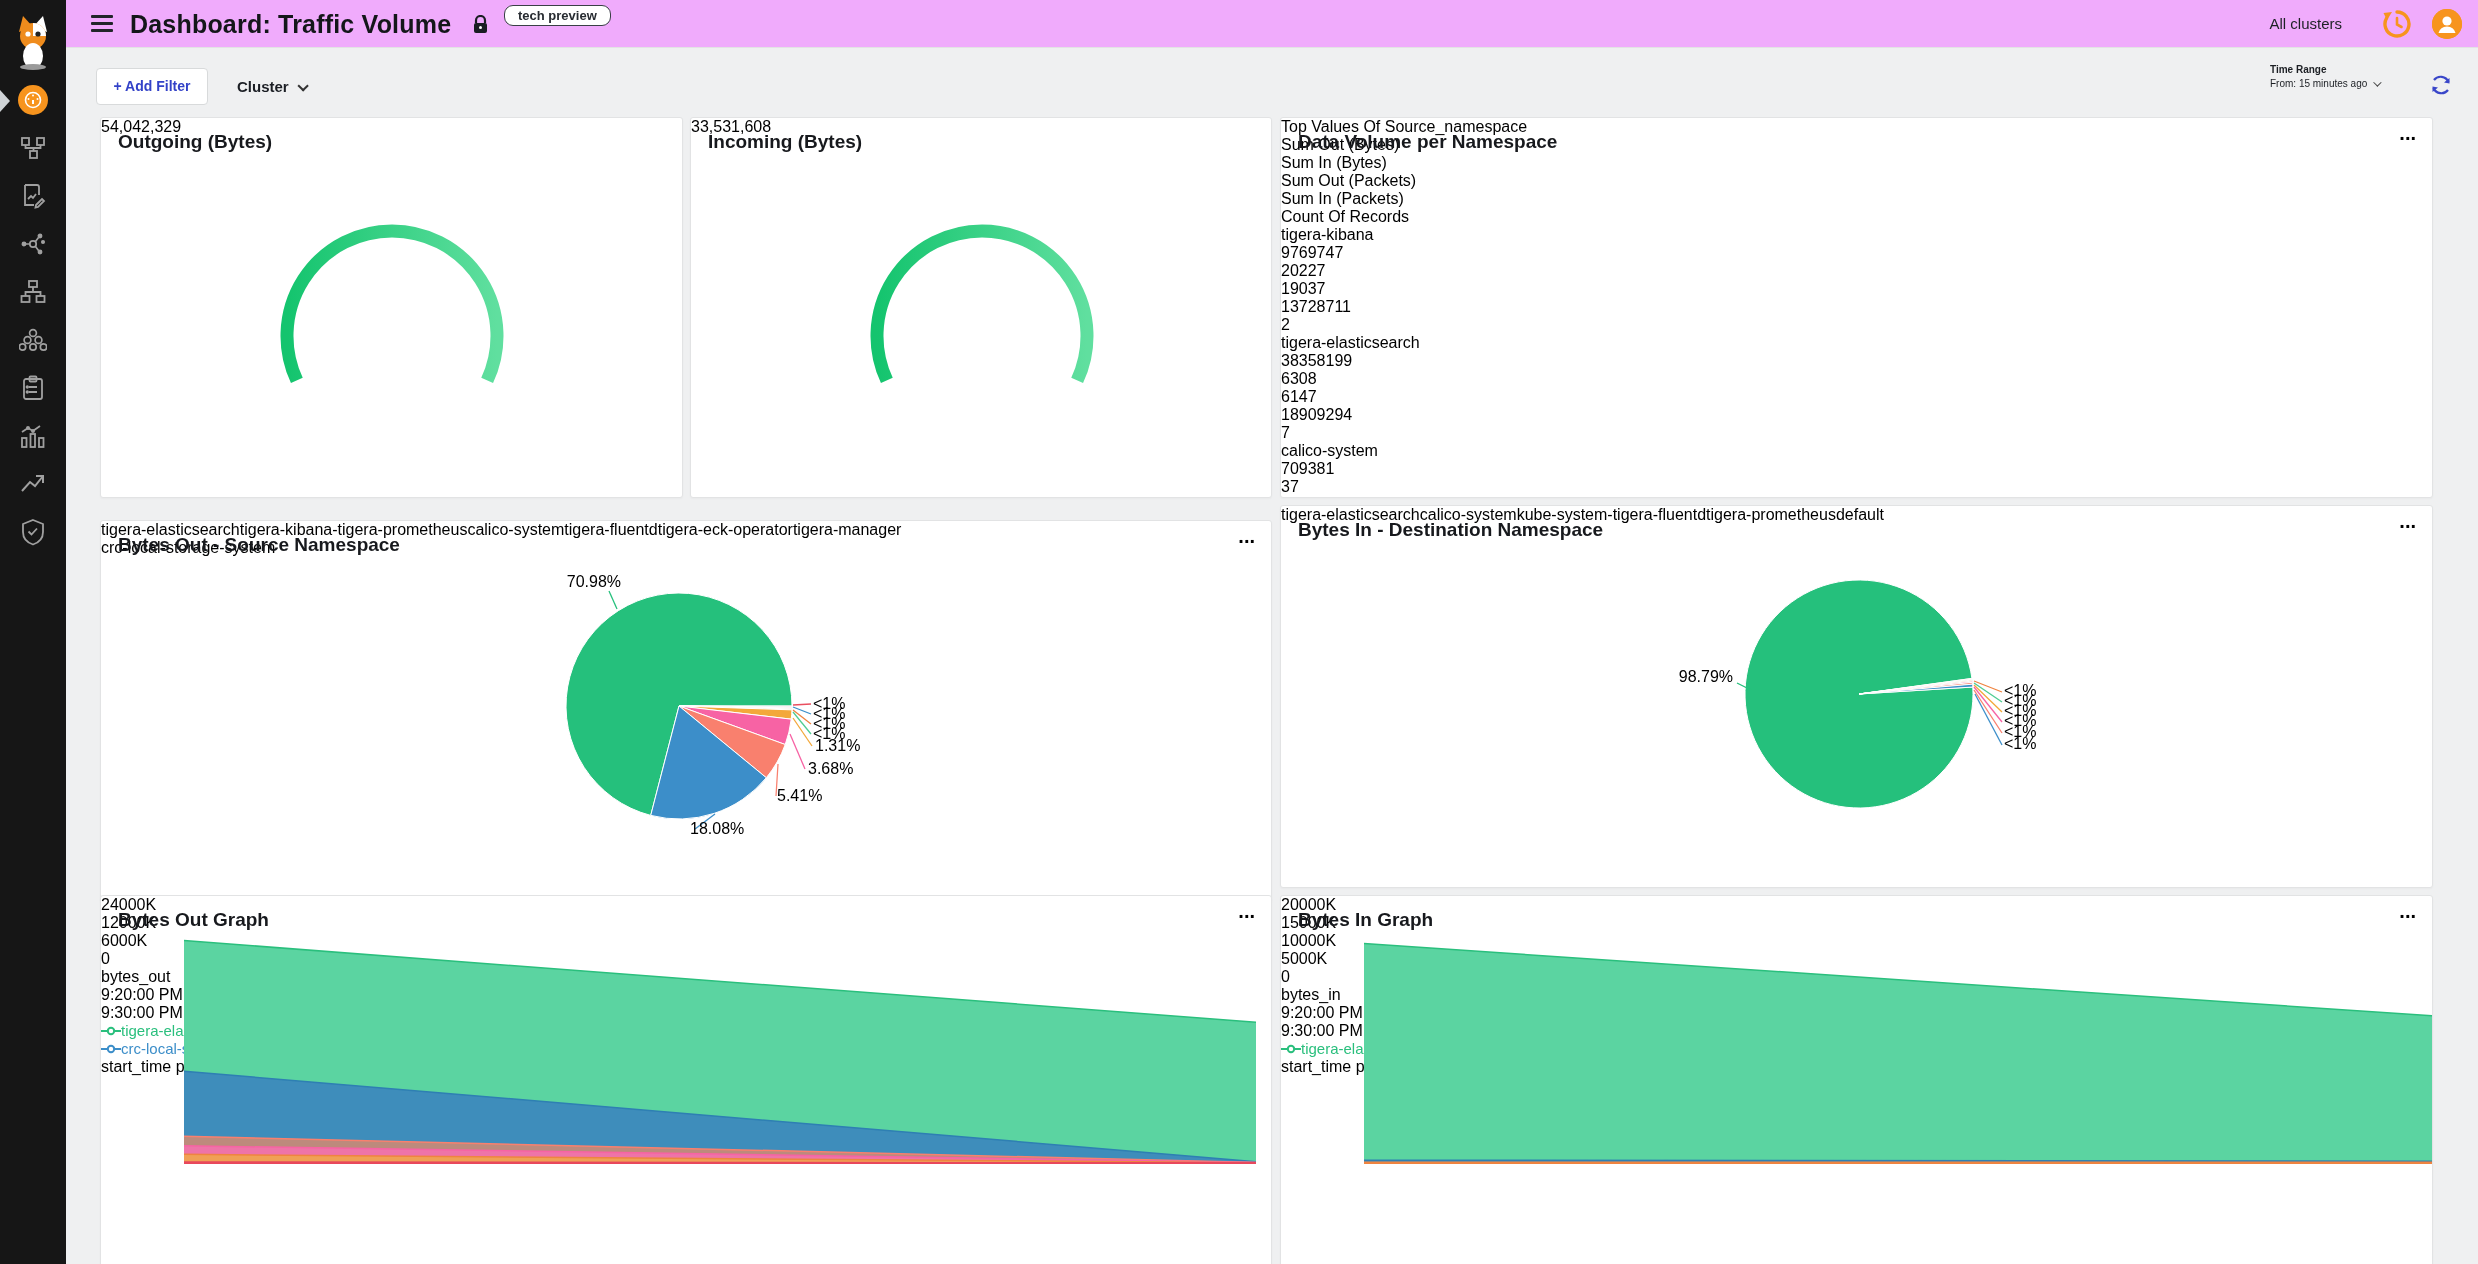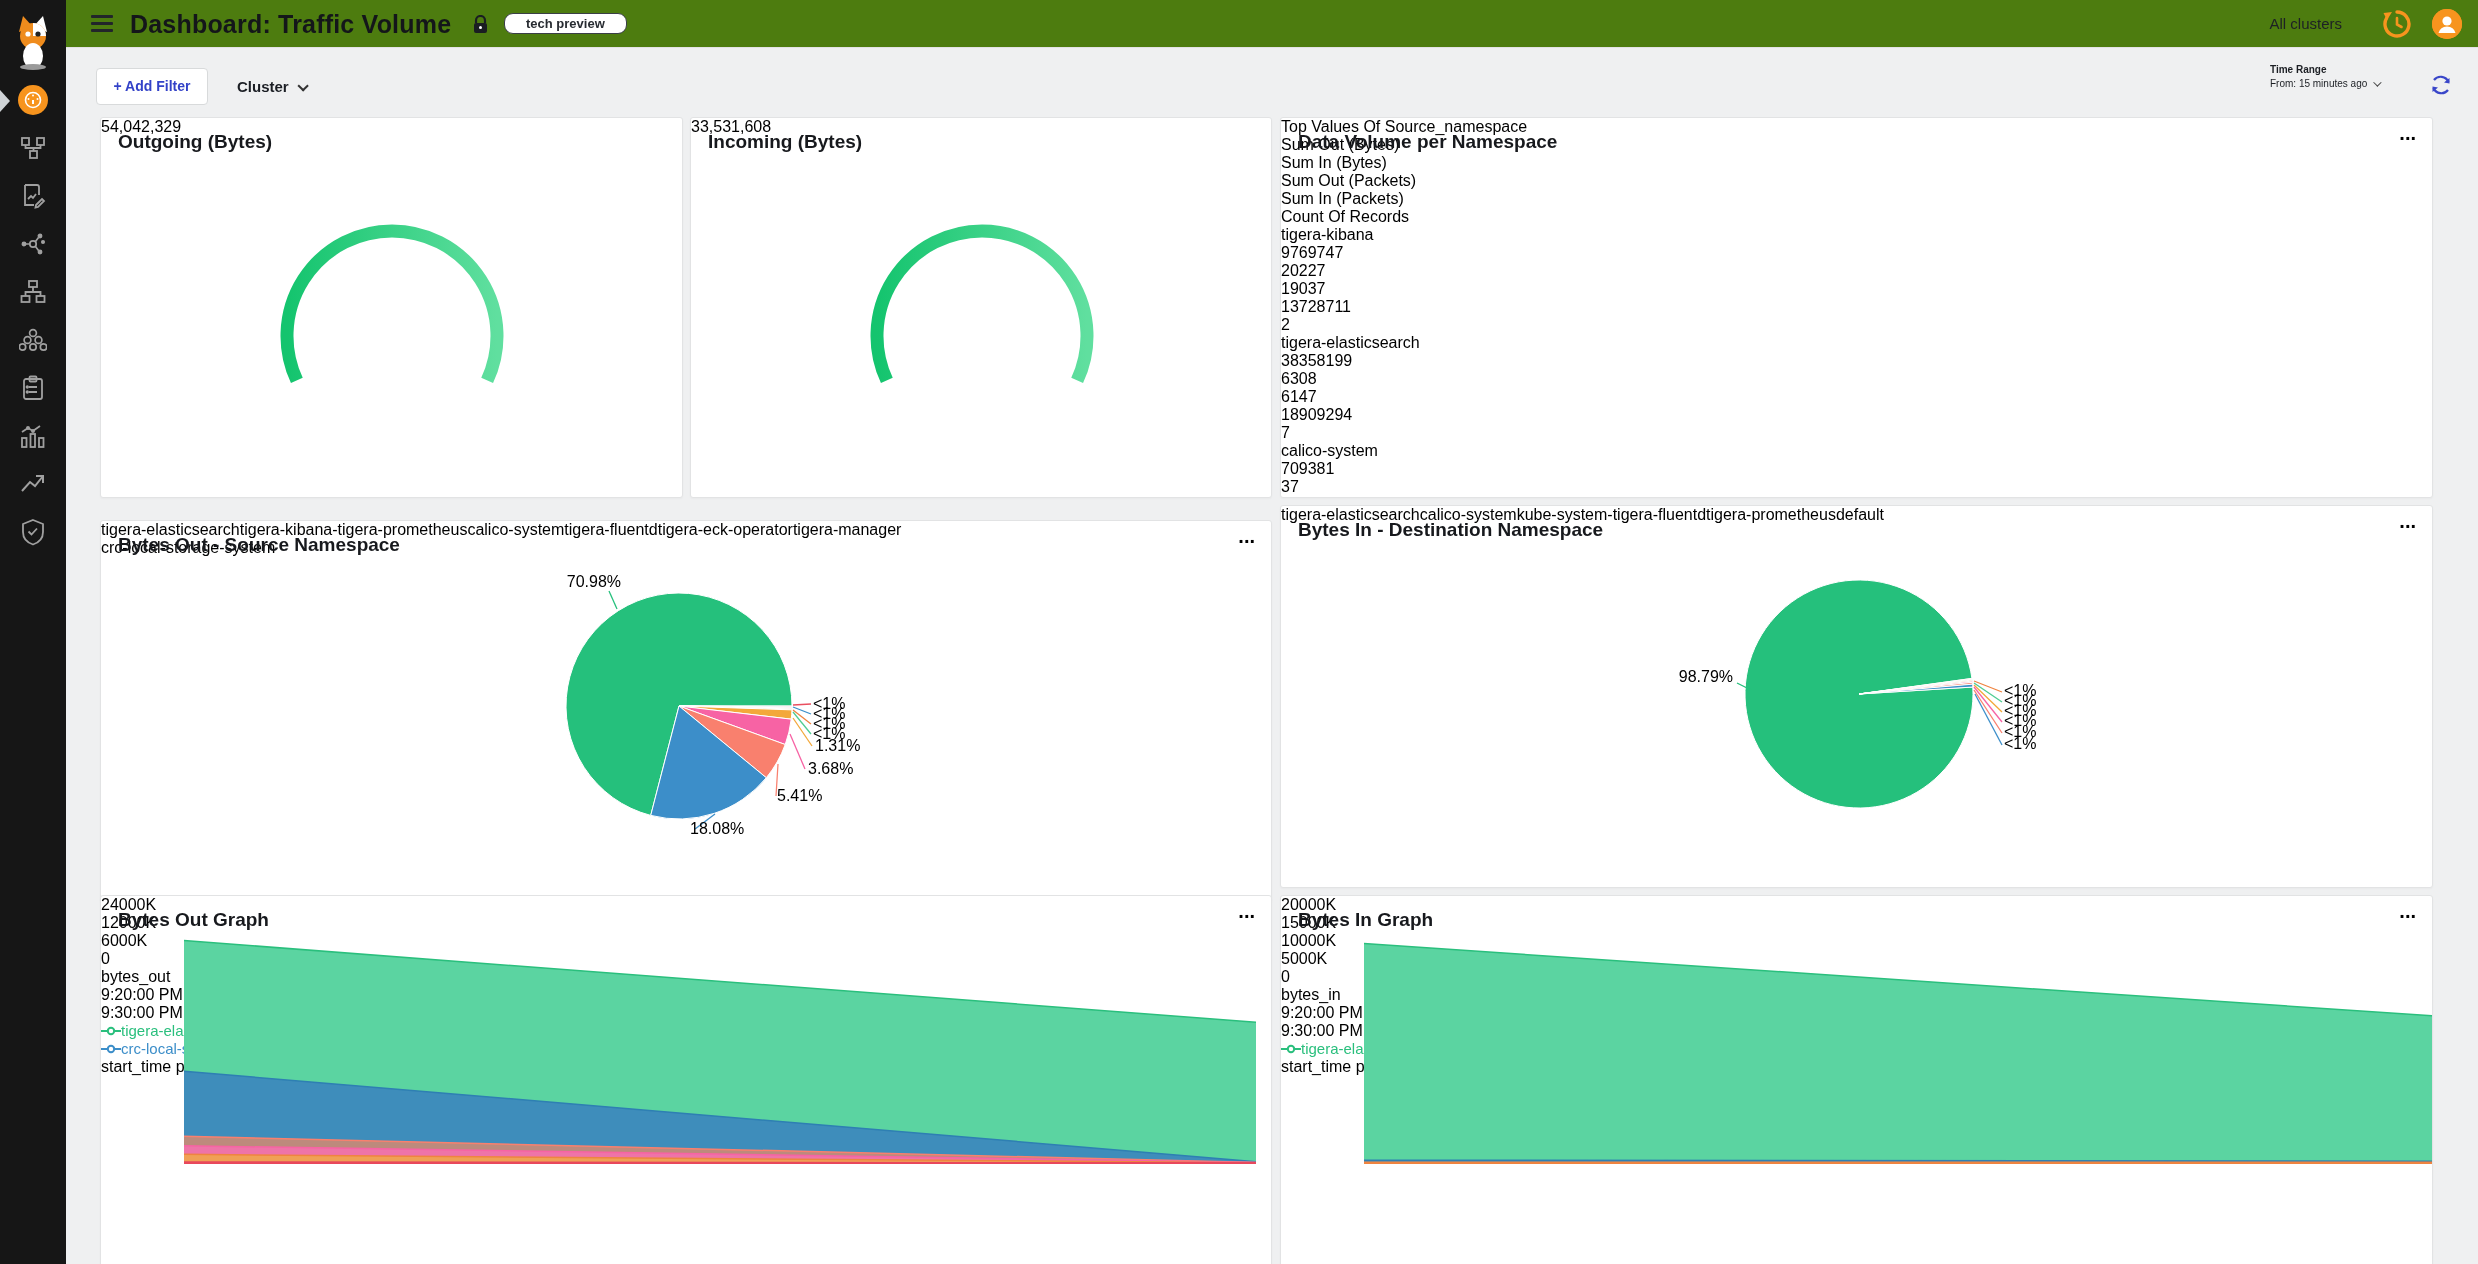--- a/index.html
+++ b/index.html
@@ -8,26 +8,26 @@
           background:#eff0f1; font-family:"Liberation Sans", sans-serif; }
 
   
   .sidebar { position:absolute; left:0; top:0; width:66px; height:1264px; background:#161616; z-index:5; }
   .side-item { position:absolute; left:0; width:66px; display:flex; justify-content:center; align-items:center; }
   .side-active { width:30px; height:30px; background:#f7941e; border-radius:50%; display:flex; justify-content:center; align-items:center; }
   .side-notch { position:absolute; left:0; top:90px; width:0; height:0;
                 border-top:11px solid transparent; border-bottom:11px solid transparent; border-left:10px solid #cfd3d6; z-index:6;}
 
   
-  .topbar { position:absolute; left:66px; top:0; width:2412px; height:48px; background:#4d7c0f; border-bottom:1px solid #e3e3e4; z-index:4;}
+  .topbar { position:absolute; left:66px; top:0; width:2412px; height:48px; background:#f0abfc; border-bottom:1px solid #e3e3e4; z-index:4;}
   .hamburger { position:absolute; left:25px; top:15px; width:22px; height:18px; cursor:pointer;}
   .hamburger div { height:2.6px; background:#22252a; margin-bottom:4.6px; border-radius:1px;}
   .page-title { position:absolute; left:64px; top:0; height:48px; line-height:48px; font-size:25px; font-weight:bold; color:#14161a; letter-spacing:.2px;}
   .lock { position:absolute; left:406px; top:15px; }
-  .badge { position:absolute; left:438px; top:13px; border:1.6px solid #3a3f46; border-radius:9px; padding:2px 21px; font-size:13px; font-weight:600; color:#272b31; background:#fff;}
+  .badge { position:absolute; left:438px; top:5px; border:1.6px solid #3a3f46; border-radius:9px; padding:2px 13px; font-size:13px; font-weight:600; color:#272b31; background:#fff;}
   .all-clusters { position:absolute; right:136px; top:0; height:48px; line-height:48px; font-size:15px; font-weight:normal; color:#1d2025;}
   .tb-icon { position:absolute; top:9px; width:30px; height:30px; }
   .avatar { right:16px; background:#f7941e; border-radius:50%; display:flex; align-items:center; justify-content:center;}
 
   
   .add-filter { position:absolute; left:96px; top:68px; width:112px; height:37px; background:#fff; border:1px solid #d8dadb; border-radius:4px;
                 font-size:14px; font-weight:600; color:#3342c8; text-align:center; line-height:35px; cursor:pointer;}
   .cluster-dd { position:absolute; left:237px; top:78px; font-size:15px; font-weight:600; color:#1b1e24; cursor:pointer;}
   .chev { display:inline-block; width:8px; height:8px; border-right:2px solid #333; border-bottom:2px solid #333; transform:rotate(45deg) translateY(-3px); margin-left:8px;}
   .time-range { position:absolute; left:2270px; top:64px; font-size:10px; color:#1c1f24;}

